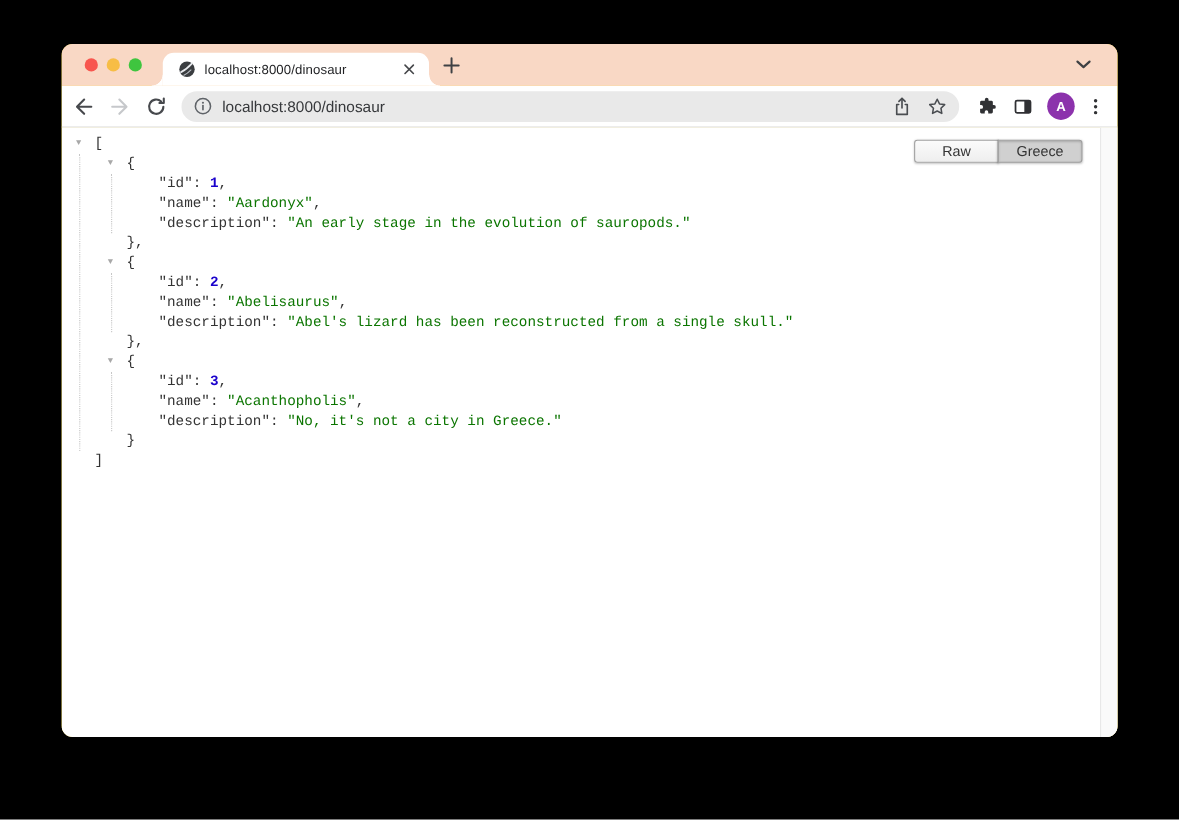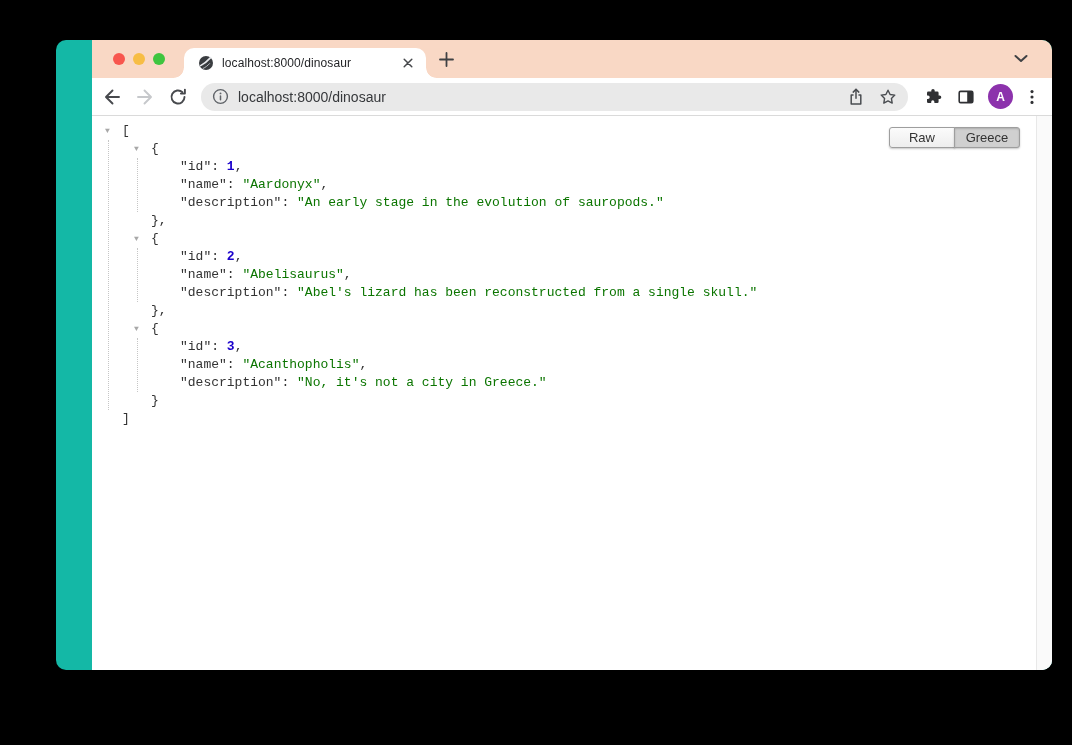--- a/index.html
+++ b/index.html
@@ -3,23 +3,22 @@
 <meta charset="utf-8">
 <style>
   html,body{margin:0;padding:0;}
   body{
     width:1072px;height:745px;background:#000;position:relative;overflow:hidden;
     font-family:"Liberation Sans",sans-serif;
   }
   
   .window{
     position:absolute;left:56px;top:40px;width:960px;height:630px;
-    border-radius:10px;overflow:hidden;background:#14b8a6;
+    border-radius:10px;overflow:hidden;background:#fde047;
     box-shadow:0 18px 50px rgba(0,0,0,.65);
-    padding-left:36px;
   }
   
   .tabstrip{position:relative;height:38px;background:#F9D8C5;}
   .traffic{position:absolute;top:13px;width:12px;height:12px;border-radius:50%;}
   .t-red{left:21px;background:#F8564E;}
   .t-yellow{left:41px;background:#F7BD45;}
   .t-green{left:61px;background:#3FC53F;}
   .tab{
     position:absolute;left:92px;top:8px;width:242px;height:30px;background:#fff;
     border-radius:10px 10px 0 0;display:flex;align-items:center;
@@ -60,21 +59,21 @@
   }
   .menu-dots{width:18px;height:18px;margin-left:10px;margin-right:11px;flex:none;}
   
   .content{position:relative;height:554px;background:#fff;}
   .scroll-track{
     position:absolute;right:0;top:0;bottom:0;width:15px;background:#FAFAFA;
     border-left:1px solid #E8E8E8;
   }
   .segmented{position:absolute;top:11px;right:32px;display:flex;}
   .seg-btn{
-    width:66px;height:21px;box-sizing:border-box;border:1px solid #9E9E9E;
+    width:77px;height:21px;box-sizing:border-box;border:1px solid #9E9E9E;
     font-size:13px;color:#333;display:flex;align-items:center;justify-content:center;
     font-family:"Liberation Sans",sans-serif;box-shadow:0 1px 2px rgba(0,0,0,.22);
   }
   .seg-raw{border-radius:3px 0 0 3px;background:linear-gradient(#FBFBFB,#EEEEEE);}
   .seg-parsed{border-radius:0 3px 3px 0;margin-left:-1px;background:#D0D0D0;
     box-shadow:inset 0 1px 2px rgba(0,0,0,.18),0 1px 2px rgba(0,0,0,.22);}
   
   .json-tree{
     padding:6px 0 0 30px;font-family:"Liberation Mono",monospace;font-size:13px;
     color:#333;

